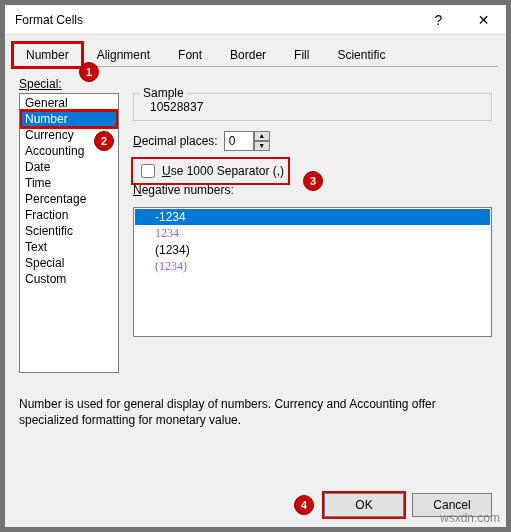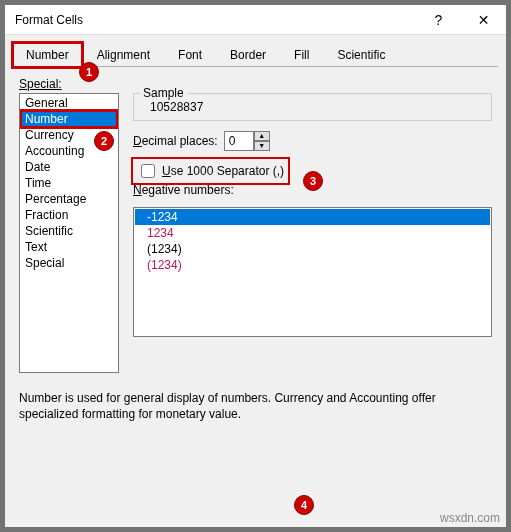--- a/index.html
+++ b/index.html
@@ -22,24 +22,24 @@
 .sampbox .lbl { position: absolute; top: -8px; left: 6px; background: #f0f0f0; padding: 0 3px; }
 .decrow { display: flex; align-items: center; gap: 6px; margin-bottom: 8px; }
 .spinner { display: flex; align-items: center; }
 .spinner input { width: 30px; height: 20px; text-align: left; padding: 0 4px; border: 1px solid #7a7a7a; }
 .spinbtns { display: flex; flex-direction: column; }
 .spinbtns div { width: 16px; height: 10px; border: 1px solid #7a7a7a; background: #e1e1e1; font-size: 7px; line-height: 8px; text-align: center; }
 .seprow { display: flex; align-items: center; gap: 4px; margin-bottom: 0; }
 .seprow input[type=checkbox] { width: 14px; height: 14px; }
 .neglabel { margin-bottom: 10px; }
 .neglist { height: 130px; background: #fff; border: 1px solid #7a7a7a; overflow-y: scroll; padding: 1px; }
-.neglist .nitem { padding: 1px 12px; }
+.neglist .nitem { padding: 1px 20px; }
 .neglist .nitem.sel { background: #0078d7; color: #fff; }
-.red { color: #be185d; }
-.desc { margin: 8px 14px; font-size: 12px; line-height: 1.3; }
+.red { color: #8b5cf6; font-family: Liberation Serif, serif; }
+.desc { margin: 14px 14px; font-size: 12px; line-height: 1.3; }
 .btnrow { position: absolute; bottom: 10px; right: 14px; display: flex; gap: 8px; align-items: center; }
 .btn { width: 80px; height: 24px; border: 1px solid #7a7a7a; background: #e1e1e1; display: flex; align-items: center; justify-content: center; cursor: default; }
 .hl { outline: 3px solid #c00; outline-offset: -1px; }
 .hl2 { outline: 2px solid #c00; }
 .callout { width: 20px; height: 20px; background: #c00; color: #fff; border-radius: 50%; display: inline-flex; align-items: center; justify-content: center; font-size: 11px; font-weight: bold; border: 1px solid #800; }
 .co1 { position: absolute; top: 57px; left: 74px; }
 .co2 { position: absolute; top: 126px; left: 89px; }
 .co3 { position: absolute; top: 166px; left: 298px; }
 .co4 { position: absolute; bottom: 12px; right: 192px; }
 .watermark { position: absolute; bottom: 2px; right: 6px; font-size: 12px; color: #888; }
@@ -72,20 +72,21 @@
         <div class="item sel hl">Number</div>
         <div class="item">Currency</div>
         <div class="item">Accounting</div>
         <div class="item">Date</div>
         <div class="item">Time</div>
         <div class="item">Percentage</div>
         <div class="item">Fraction</div>
         <div class="item">Scientific</div>
         <div class="item">Text</div>
         <div class="item">Special</div>
+        <div class="item">Custom</div>
       </div>
       <div class="rightcol">
         <div class="sampbox">
           <span class="lbl">Sample</span>
           <div>10528837</div>
         </div>
         <div class="decrow">
           <span><span class="und">D</span>ecimal places:</span>
           <div class="spinner">
             <input type="text" value="0" style="">
@@ -105,20 +106,24 @@
           <div class="nitem red">1234</div>
           <div class="nitem">(1234)</div>
           <div class="nitem red">(1234)</div>
         </div>
       </div>
     </div>
   </div>
 
   <div class="desc">Number is used for general display of numbers.  Currency and Accounting offer specialized formatting for monetary value.</div>
 
+  <div class="btnrow">
+    <div class="btn hl2">OK</div>
+    <div class="btn">Cancel</div>
+  </div>
 
   <div class="callout co1">1</div>
   <div class="callout co2">2</div>
   <div class="callout co3">3</div>
   <div class="callout co4">4</div>
 
   <div class="watermark">wsxdn.com</div>
 </div>
 
 </body></html>

